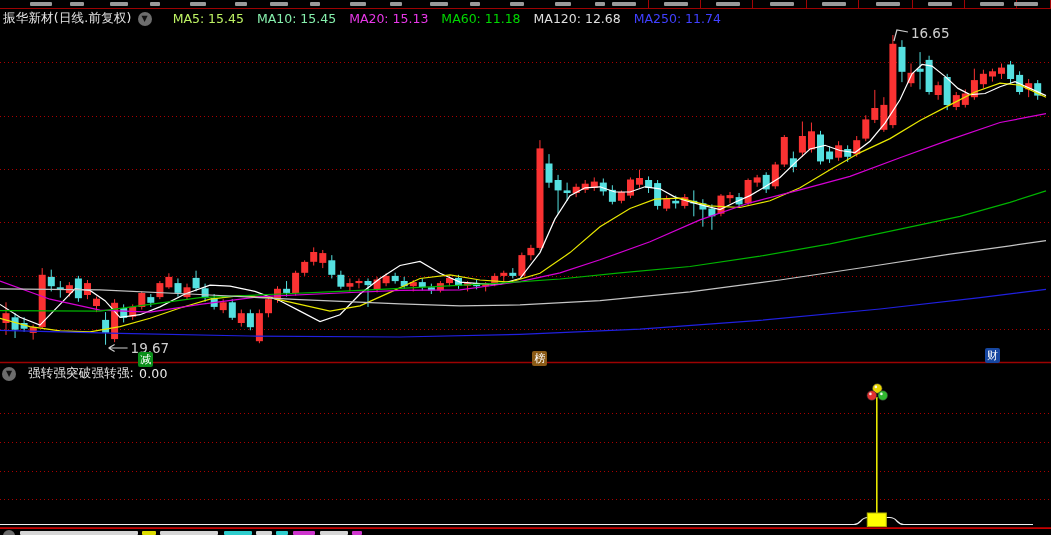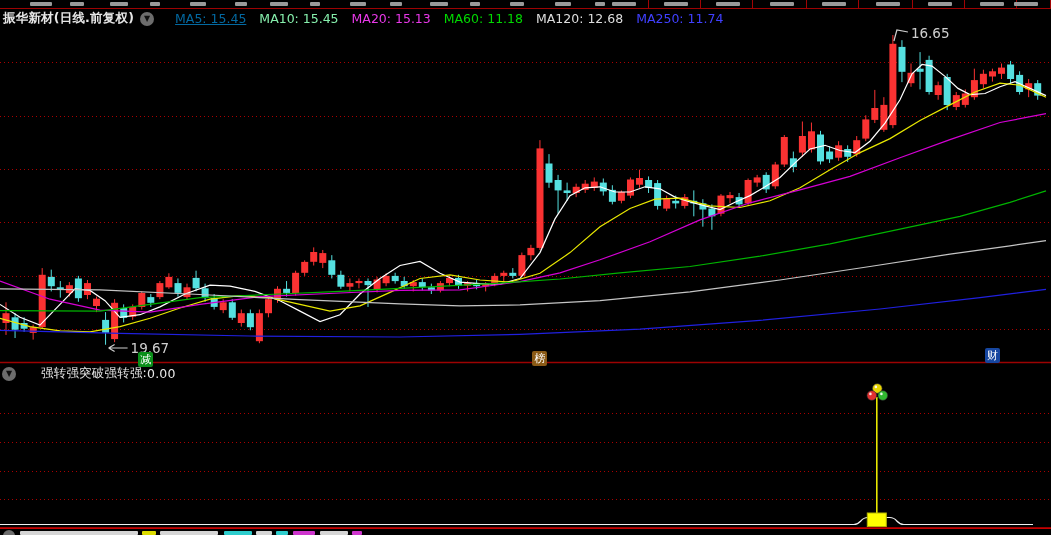--- a/index.html
+++ b/index.html
@@ -58,24 +58,24 @@
       <span class="frag" style="left: 876px; width: 24px; top: 2px;"></span>
       <span class="cell" style="left: 918px; width: 46px;"></span>
       <span class="frag" style="left: 928px; width: 24px; top: 2px;"></span>
       <span class="cell" style="left: 970px; width: 46px;"></span>
       <span class="frag" style="left: 980px; width: 24px; top: 2px;"></span>
       <span class="cell" style="left: 1004px; width: 46px;"></span>
       <span class="frag" style="left: 1014px; width: 24px; top: 2px;"></span>
     </div>
 
   <div class="hdr" style="top:9px;padding-left:3px;">
-    <span class="t" style="color:#e6e6e6;font-weight:bold;">振华新材(日线.前复权)</span>
+    <span class="t" style="color:#e6e6e6;">振华新材(日线.前复权)</span>
     <span class="icon-circle" style="margin-left:6px;">▼</span>
     <span class="ma-item" id="ma-labels" style="display:flex;margin-left:8px;">
-        <span class="ma-item" style="color: #0369a1; text-decoration: underline;">MA5: 15.45</span>
+        <span class="ma-item" style="color: #bef264;">MA5: 15.45</span>
         <span class="ma-item" style="color: #86efac;">MA10: 15.45</span>
         <span class="ma-item" style="color: rgb(232, 56, 232);">MA20: 15.13</span>
         <span class="ma-item" style="color: rgb(0, 216, 0);">MA60: 11.18</span>
         <span class="ma-item" style="color: rgb(222, 222, 222); text-align: right;">MA120: 12.68</span>
         <span class="ma-item" style="color: rgb(64, 64, 255);">MA250: 11.74</span>
       </span>
   </div>
 
   <svg id="chart-svg" width="1051" height="535">
       <line x1="0" y1="62.5" x2="1051" y2="62.5" stroke="#aa0000" stroke-width="1" stroke-dasharray="1 3"></line>
@@ -341,23 +341,23 @@
 
   <div class="ann" id="ann-high" style="left: 910.9px; top: 27px;">16.65</div>
   <div class="ann" id="ann-low" style="left: 130.55px; top: 342px;">19.67</div>
 
   <div class="badge" id="badge-0" style="left: 138.25px; top: 352px; background: rgb(10, 143, 26);">减</div>
   <div class="badge" id="badge-1" style="left: 532.45px; top: 351px; background: rgb(138, 90, 22);">榜</div>
   <div class="badge" id="badge-2" style="left: 984.95px; top: 348px; background: rgb(22, 70, 160);">财</div>
 
   <div class="hdr" style="top:364px;padding-left:2px;">
     <span class="icon-circle">▼</span>
-    <span class="t" style="color:#e8e8e8;margin-left:25px;">强转强突破</span>
+    <span class="t" style="color:#e8e8e8;margin-left:12px;">强转强突破</span>
     <span class="t" style="color:#e8e8e8;margin-left:0;">强转强:</span>
-    <span class="t" style="color:#e8e8e8;">0.00</span>
+    <span class="t" style="color:#e8e8e8;margin-left:5px;">0.00</span>
   </div>
 
   <div class="bottomstrip" id="bottomstrip">
     <span class="ic"></span>
   <span class="frag" style="left: 20px; width: 118px; background: rgb(224, 224, 224);"></span>
       <span class="frag" style="left: 142px; width: 14px; background: rgb(232, 232, 0);"></span>
       <span class="frag" style="left: 160px; width: 58px; background: rgb(224, 224, 224);"></span>
       <span class="frag" style="left: 224px; width: 28px; background: rgb(48, 216, 216);"></span>
       <span class="frag" style="left: 256px; width: 16px; background: rgb(224, 224, 224);"></span>
       <span class="frag" style="left: 276px; width: 12px; background: rgb(48, 216, 216);"></span>

